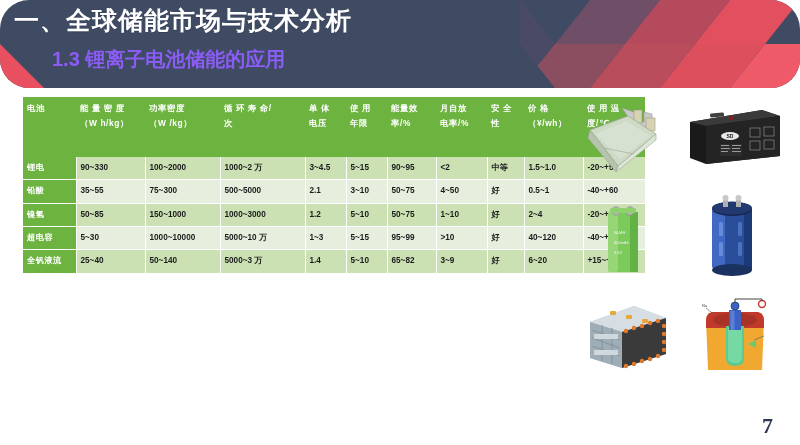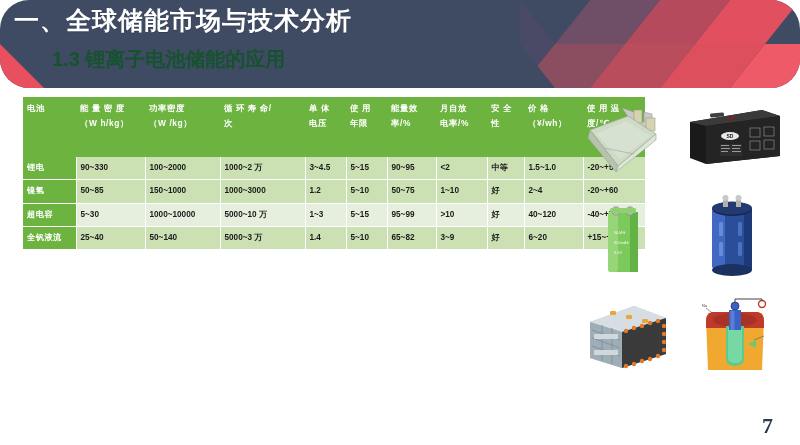--- a/index.html
+++ b/index.html
@@ -38,21 +38,21 @@
     position:absolute;left:14px;top:4px;
     color:#ffffff;
     font-size:25px;
     font-weight:bold;
     letter-spacing:1px;
     white-space:nowrap;
     text-shadow:0 1px 0 rgba(0,0,0,.15);
   }
   #title-sub{
     position:absolute;left:52px;top:46px;
-    color:#14532d;
+    color:#8b5cf6;
     font-size:20px;
     font-weight:bold;
     white-space:nowrap;
   }
 
   
   #spec-table{
     position:absolute;left:23px;top:97px;
     width:545px;
     border-collapse:collapse;
@@ -223,20 +223,33 @@
         <td class="c1">90~330</td>
         <td class="c2">100~2000</td>
         <td class="c3">1000~2 万</td>
         <td class="c4">3~4.5</td>
         <td class="c5">5~15</td>
         <td class="c6">90~95</td>
         <td class="c7">&lt;2</td>
         <td class="c8">中等</td>
         <td class="c9">1.5~1.0</td>
         <td class="c10">-20~+55</td>
+      </tr>
+      <tr class="even">
+        <td class="cat c0">铅酸</td>
+        <td class="c1">35~55</td>
+        <td class="c2">75~300</td>
+        <td class="c3">500~5000</td>
+        <td class="c4">2.1</td>
+        <td class="c5">3~10</td>
+        <td class="c6">50~75</td>
+        <td class="c7">4~50</td>
+        <td class="c8">好</td>
+        <td class="c9">0.5~1</td>
+        <td class="c10">-40~+60</td>
       </tr>
       <tr class="odd">
         <td class="cat c0">镍氢</td>
         <td class="c1">50~85</td>
         <td class="c2">150~1000</td>
         <td class="c3">1000~3000</td>
         <td class="c4">1.2</td>
         <td class="c5">5~10</td>
         <td class="c6">50~75</td>
         <td class="c7">1~10</td>

